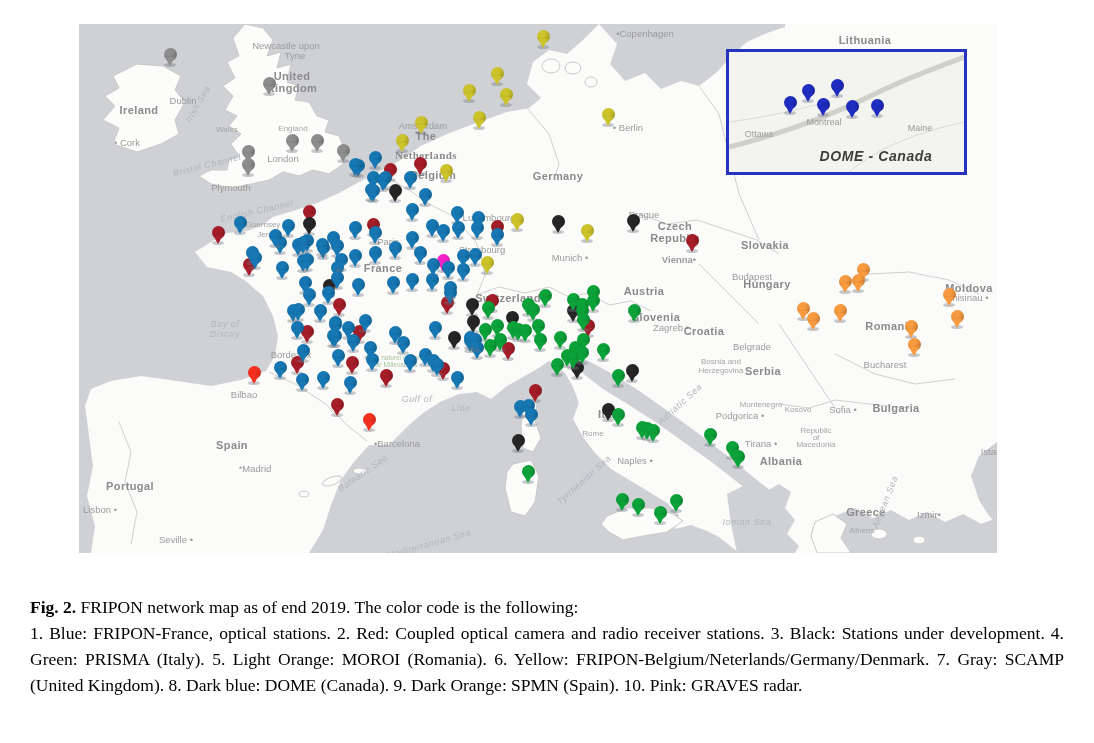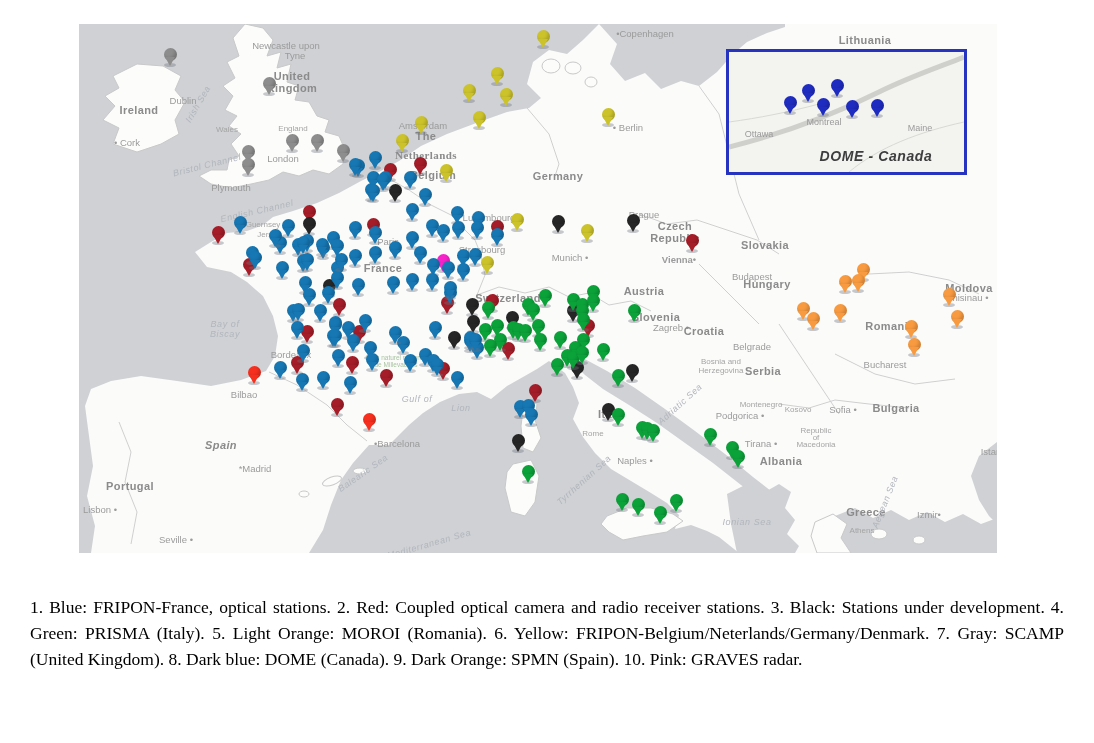--- a/index.html
+++ b/index.html
@@ -155,21 +155,21 @@
         <span class="lbl country" style="left: 786px; top: 16px; transform: translate(-50%, -50%) rotate(0deg);">Lithuania</span>
         <span class="lbl country" style="left: 304px; top: 244px; transform: translate(-50%, -50%) rotate(0deg);">France</span>
         <span class="lbl city" style="left: 309px; top: 217px; transform: translate(-50%, -50%) rotate(0deg);">Paris</span>
         <span class="lbl city" style="left: 403px; top: 225px; transform: translate(-50%, -50%) rotate(0deg);">Strasbourg</span>
         <span class="lbl country" style="left: 429px; top: 274px; transform: translate(-50%, -50%) rotate(0deg);">Switzerland</span>
         <span class="lbl water" style="left: 146px; top: 300px; transform: translate(-50%, -50%) rotate(0deg);">Bay of</span>
         <span class="lbl water" style="left: 146px; top: 310px; transform: translate(-50%, -50%) rotate(0deg);">Biscay</span>
         <span class="lbl city" style="left: 212px; top: 330px; transform: translate(-50%, -50%) rotate(0deg);">Bordeaux</span>
         <span class="lbl city" style="left: 165px; top: 370px; transform: translate(-50%, -50%) rotate(0deg);">Bilbao</span>
         <span class="lbl city" style="left: 318px; top: 419px; transform: translate(-50%, -50%) rotate(0deg);">•Barcelona</span>
-        <span class="lbl country" style="left: 142px; top: 421px; transform: translate(-50%, -50%) rotate(0deg); font-style: italic;">Spain</span>
+        <span class="lbl country" style="left: 153px; top: 421px; transform: translate(-50%, -50%) rotate(0deg);">Spain</span>
         <span class="lbl city" style="left: 176px; top: 444px; transform: translate(-50%, -50%) rotate(0deg);">*Madrid</span>
         <span class="lbl country" style="left: 51px; top: 462px; transform: translate(-50%, -50%) rotate(0deg);">Portugal</span>
         <span class="lbl city" style="left: 21px; top: 485px; transform: translate(-50%, -50%) rotate(0deg); text-align: right;">Lisbon •</span>
         <span class="lbl city" style="left: 97px; top: 515px; transform: translate(-50%, -50%) rotate(0deg);">Seville •</span>
         <span class="lbl water" style="left: 284px; top: 449px; transform: translate(-50%, -50%) rotate(-35deg);">Balearic Sea</span>
         <span class="lbl water" style="left: 350px; top: 520px; transform: translate(-50%, -50%) rotate(-16deg);">Mediterranean Sea</span>
         <span class="lbl water" style="left: 338px; top: 375px; transform: translate(-50%, -50%) rotate(0deg);">Gulf of</span>
         <span class="lbl water" style="left: 338px; top: 384px; transform: translate(-50%, -50%) rotate(0deg); margin-left: 44px;">Lion</span>
         <span class="lbl water" style="left: 601px; top: 380px; transform: translate(-50%, -50%) rotate(-42deg);">Adriatic Sea</span>
         <span class="lbl water" style="left: 505px; top: 456px; transform: translate(-50%, -50%) rotate(-42deg);">Tyrrhenian Sea</span>
@@ -801,15 +801,16 @@
         <div class="pin" style="color: rgb(22, 119, 179); left: 396px; top: 328px;">
           <i></i>
         </div>
         <div class="pin" style="color: rgb(22, 119, 179); left: 316px; top: 321px;">
           <i></i>
         </div>
       </div>
   </div>
 
   <div class="caption">
+    <p class="cap-head"><b>Fig. 2.</b><span> FRIPON network map as of end 2019. The color code is the following:</span></p>
     <p class="cap-body">1. Blue: FRIPON-France, optical stations. 2. Red: Coupled optical camera and radio receiver stations. 3. Black: Stations under development. 4. Green: PRISMA (Italy). 5. Light Orange: MOROI (Romania). 6. Yellow: FRIPON-Belgium/Neterlands/Germany/Denmark. 7. Gray: SCAMP (United Kingdom). 8. Dark blue: DOME (Canada). 9. Dark Orange: SPMN (Spain). 10. Pink: GRAVES radar.</p>
   </div>
 </div>
 
 </body></html>

